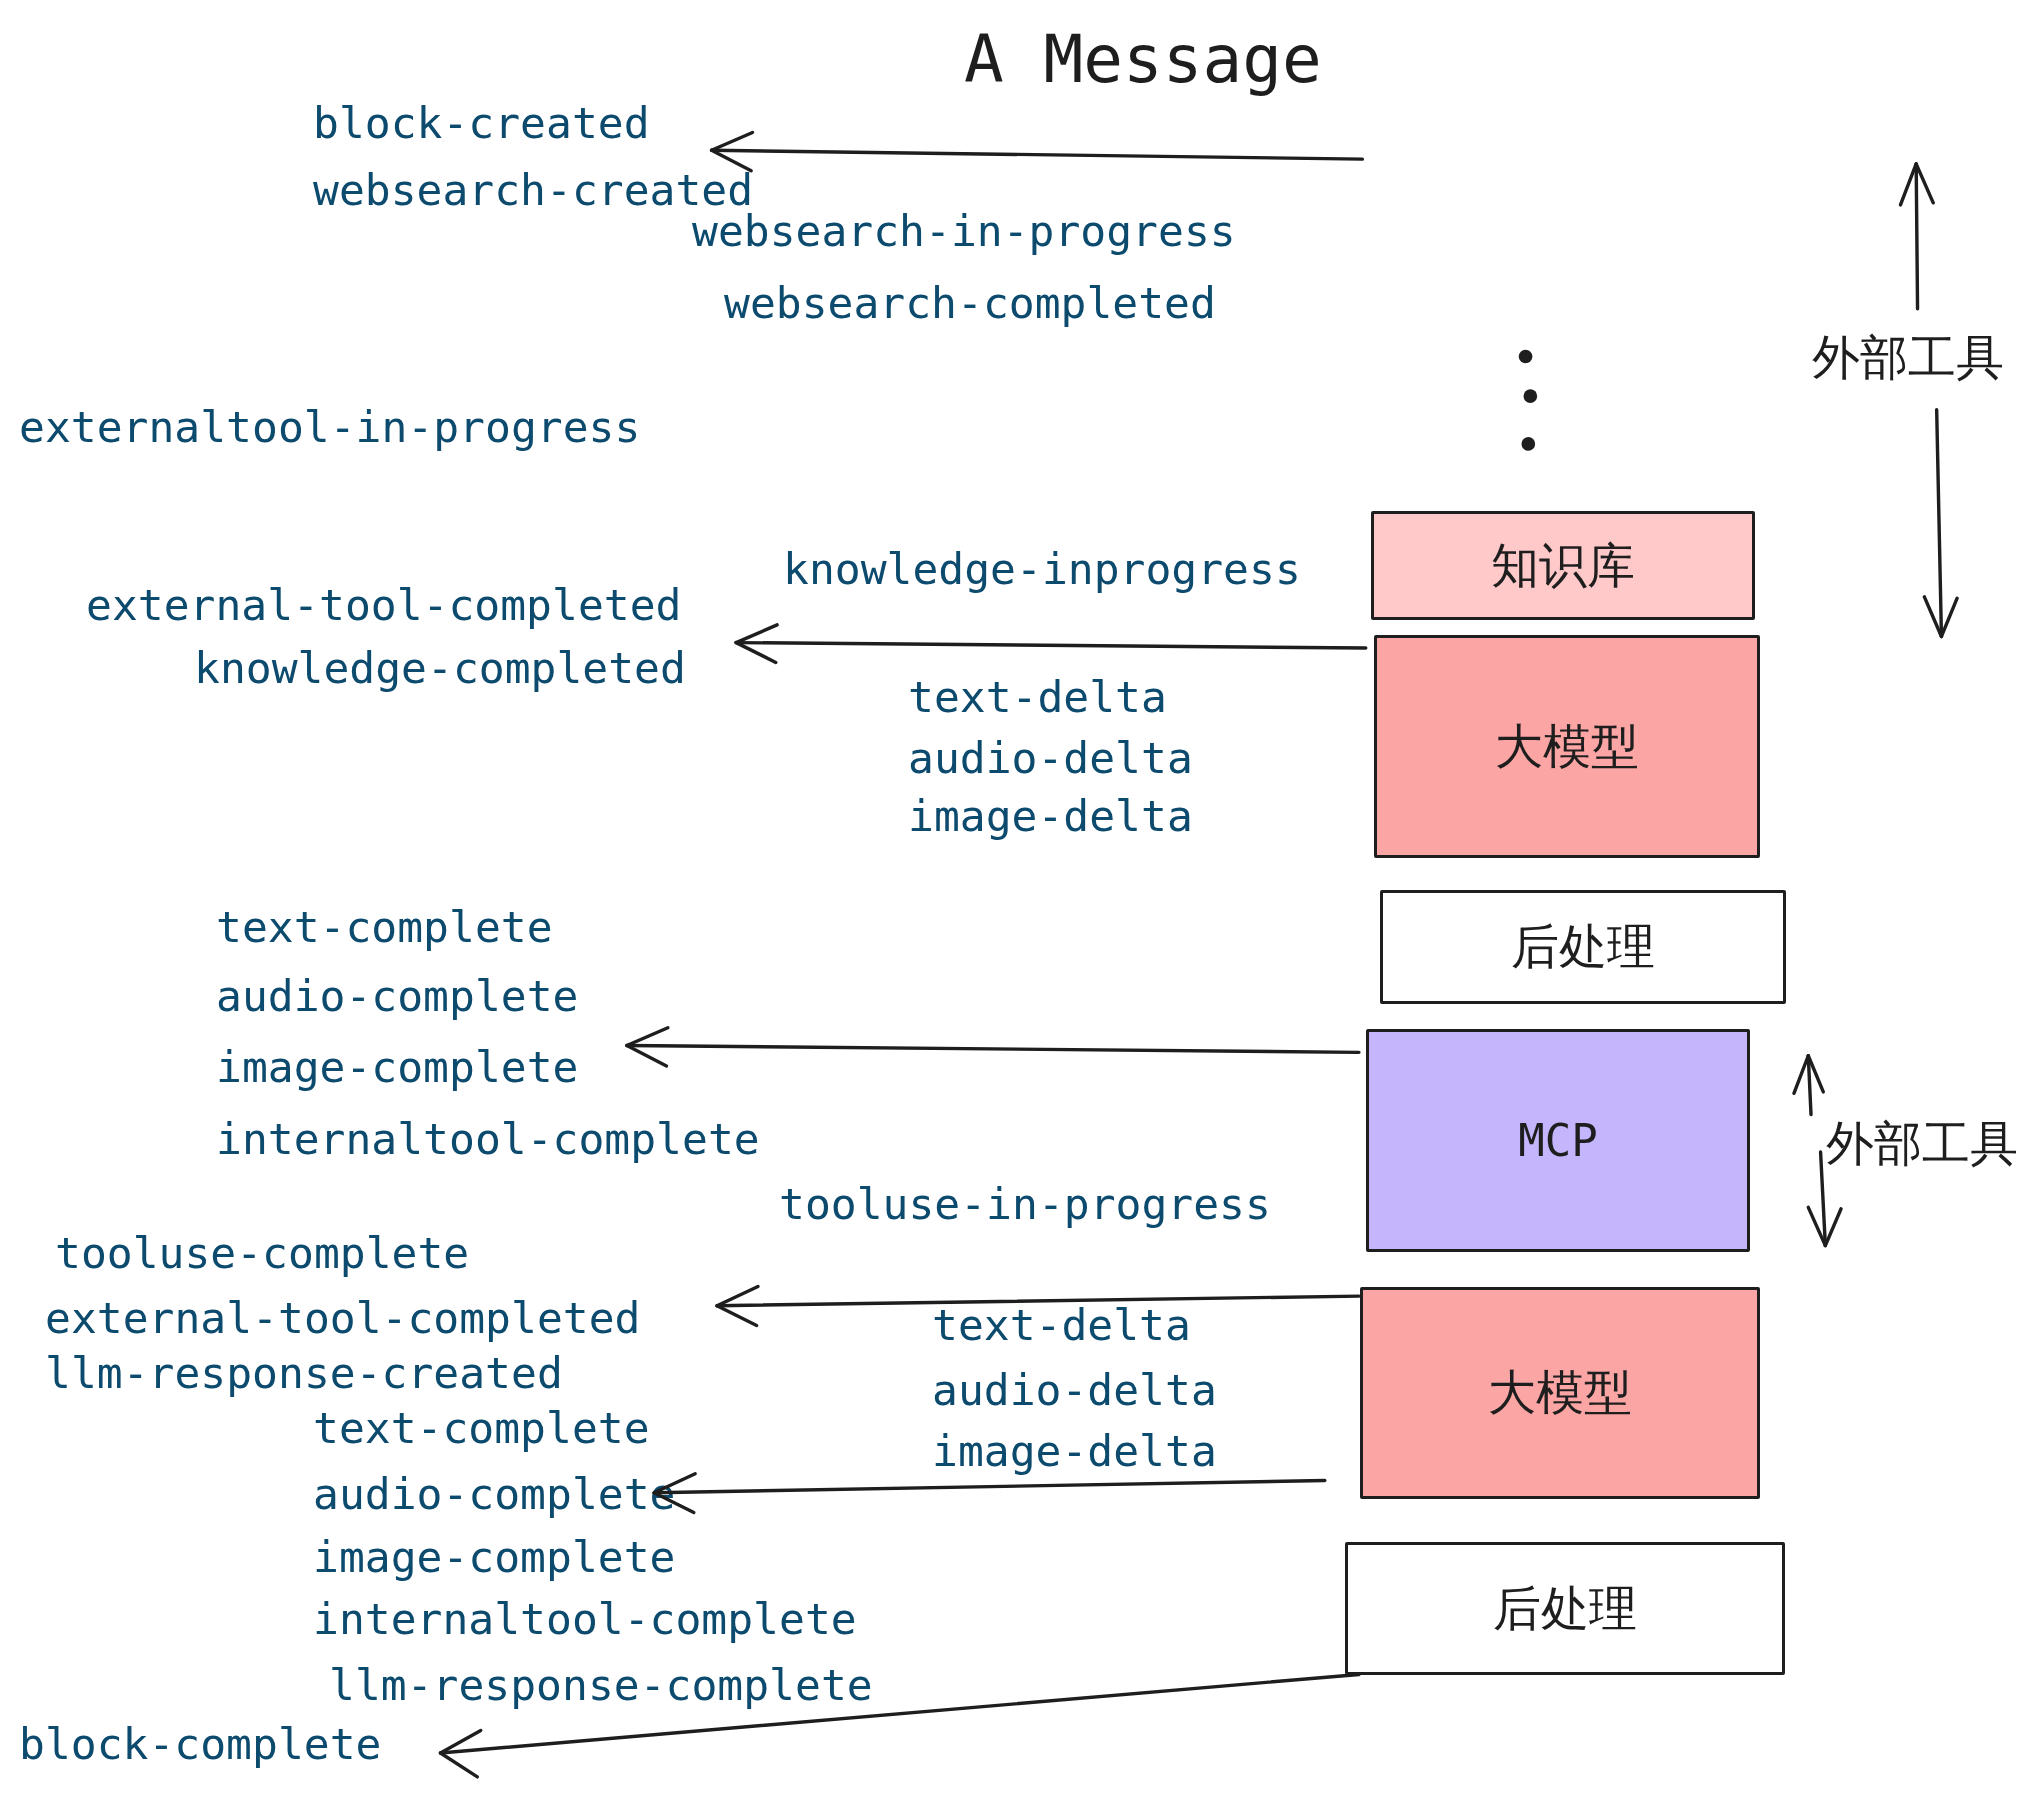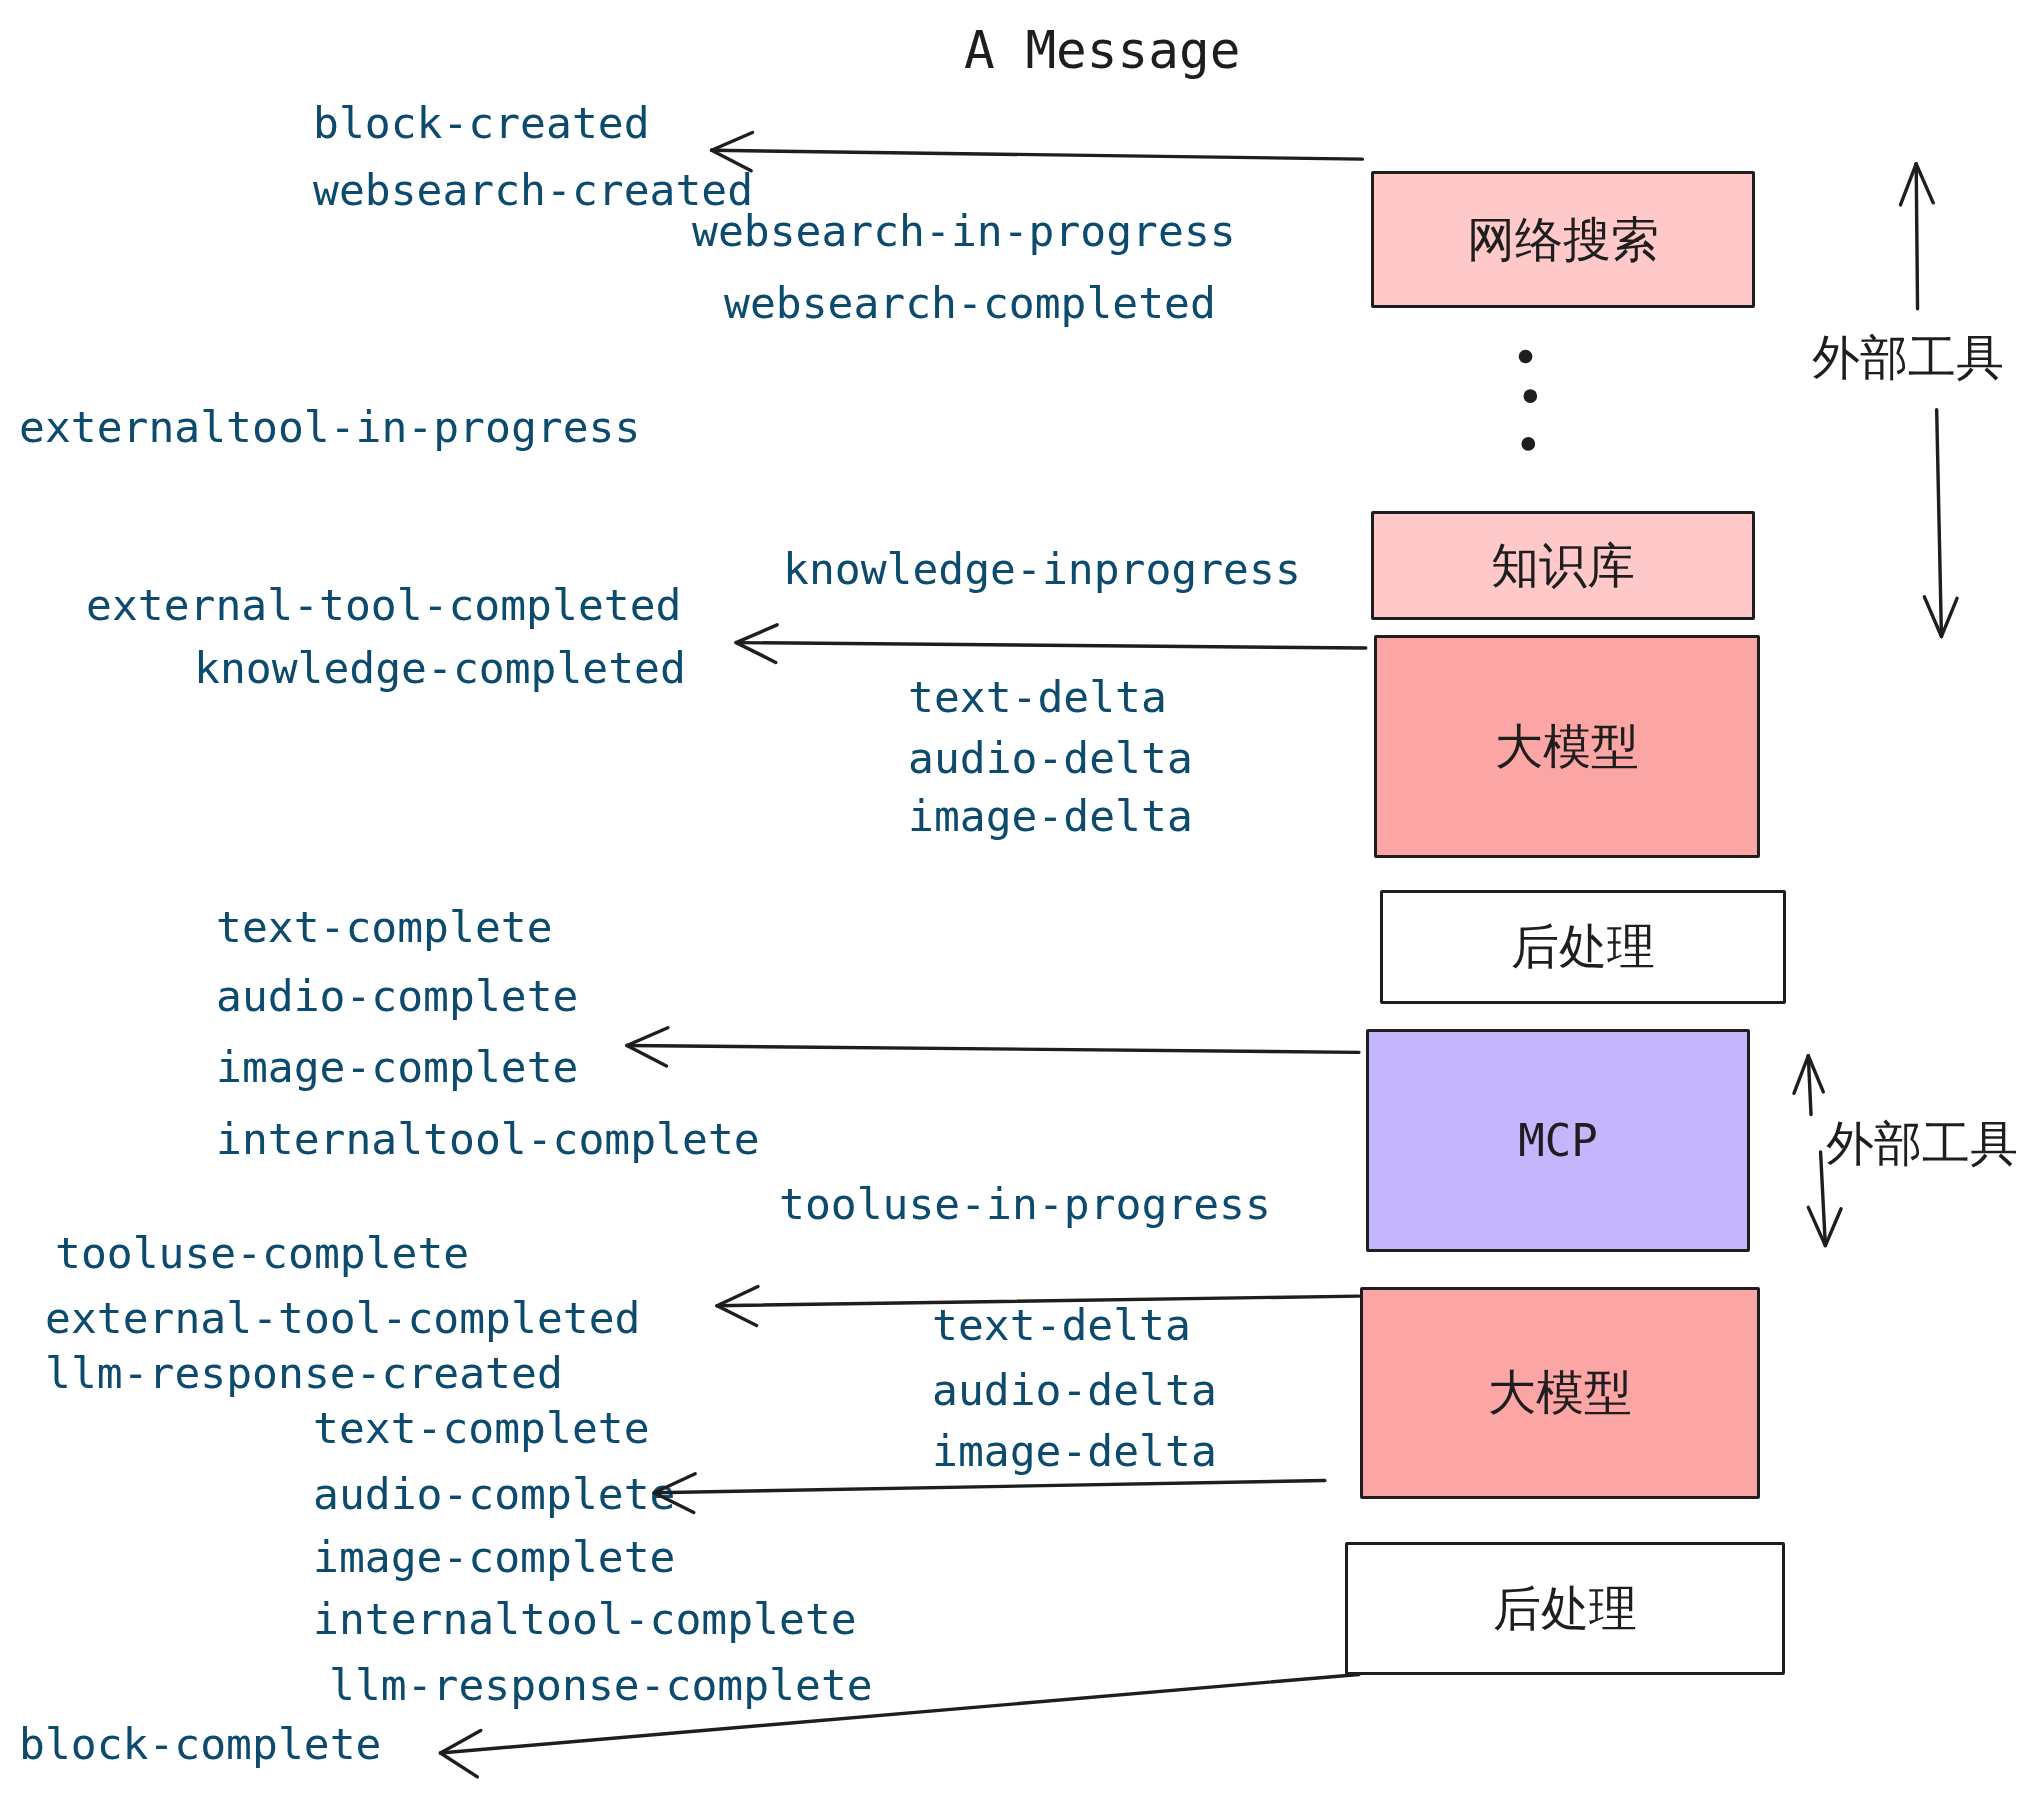--- a/index.html
+++ b/index.html
@@ -1,21 +1,21 @@
 <!DOCTYPE html>
 <html style="font-size:11px"><head>
 <meta charset="utf-8">
 <style>
   html,body{margin:0;padding:0;background:#ffffff;}
   .canvas{
     position:relative;width:2035px;height:1796px;background:#ffffff;overflow:hidden;
     font-family:"DejaVu Sans Mono", monospace;color:#1e1e1e;
   }
   .title{
-    position:absolute;font-size:51px;white-space:nowrap;
+    position:absolute;font-size:66px;white-space:nowrap;
     font-family:"DejaVu Sans Mono", monospace;
   }
   .ev{
     position:absolute;font-size:43px;line-height:1.15;white-space:nowrap;
     font-family:"DejaVu Sans Mono", monospace;color:#0c4a6e;
   }
   .box{
     position:absolute;border:3.4px solid #1e1e1e;border-radius:2px;
     display:flex;align-items:center;justify-content:center;
     box-sizing:border-box;
@@ -67,23 +67,20 @@
   <div class="ev" style="left:313px;top:1404px">text-complete</div>
   <div class="ev" style="left:932px;top:1301px">text-delta</div>
   <div class="ev" style="left:932px;top:1366px">audio-delta</div>
   <div class="ev" style="left:932px;top:1427px">image-delta</div>
   <div class="ev" style="left:313px;top:1470px">audio-complete</div>
   <div class="ev" style="left:313px;top:1533px">image-complete</div>
   <div class="ev" style="left:313px;top:1595px">internaltool-complete</div>
   <div class="ev" style="left:329px;top:1661px">llm-response-complete</div>
   <div class="ev" style="left:19px;top:1720px">block-complete</div>
 
-  <div class="box pink" style="left:1371px;top:171px;width:384px;height:137px">
-    <span class="box-label">网络搜索</span>
-  </div>
   <div class="box pink" style="left:1371px;top:511px;width:384px;height:109px">
     <span class="box-label">知识库</span>
   </div>
   <div class="box green" style="left:1374px;top:635px;width:386px;height:223px">
     <span class="box-label">大模型</span>
   </div>
   <div class="box white" style="left:1380px;top:890px;width:406px;height:114px">
     <span class="box-label">后处理</span>
   </div>
   <div class="box yellow" style="left:1366px;top:1029px;width:384px;height:223px">

